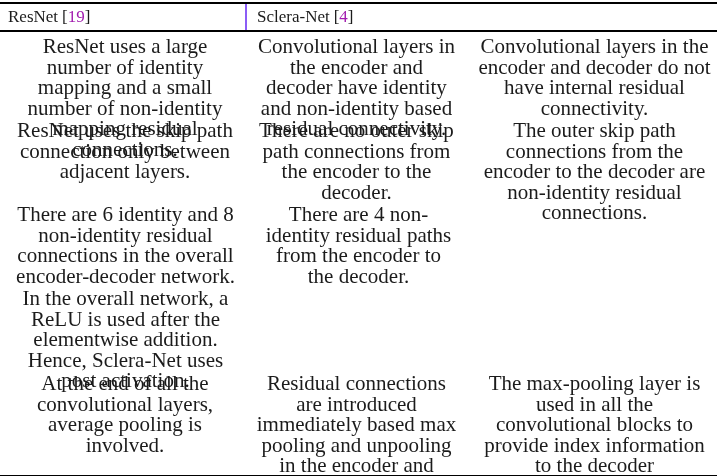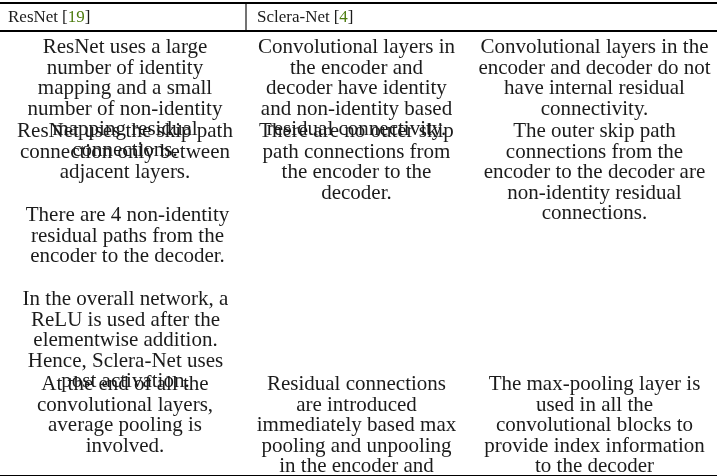--- a/index.html
+++ b/index.html
@@ -26,24 +26,24 @@
     border-bottom: 2px solid #000;
     height: 30px;
   }
   .hcell {
     font-size: 17px;
     line-height: 26px;
     white-space: nowrap;
     overflow: hidden;
   }
   .hcell.c1 { padding-left: 8px; }
-  .hcell.c2 { border-left: 2px solid #737373; padding-left: 10px; }
+  .hcell.c2 { border-left: 2px solid #8b5cf6; padding-left: 10px; }
   .hcell.c3 { border-left: 2px solid #000; padding-left: 15px; }
   .cite { margin-left: 4px; }
-  .cite-num { color: #4d7c0f; }
+  .cite-num { color: #a21caf; }
   .bracket { color: #1b1b1b; }
   .row {
     display: grid;
     grid-template-columns: 245px 217px 255px;
   }
   .cell {
     font-size: 21px;
     line-height: 20.5px;
     padding-top: 4px;
     text-align: center;
@@ -77,20 +77,21 @@
     <div class="cell c3">Convolutional layers in the encoder and decoder do not have internal residual connectivity.</div>
   </div>
 
   <div class="row r2">
     <div class="cell c1">ResNet uses the skip path connection only between adjacent layers.</div>
     <div class="cell c2">There are no outer skip path connections from the encoder to the decoder.</div>
     <div class="cell c3">The outer skip path connections from the encoder to the decoder are non-identity residual connections.</div>
   </div>
 
   <div class="row r3">
+    <div class="cell c2">There are 6 identity and 8 non-identity residual connections in the overall encoder-decoder network.</div>
     <div class="cell c3">There are 4 non-identity residual paths from the encoder to the decoder.</div>
   </div>
 
   <div class="row r4">
     <div class="cell c2">In the overall network, a ReLU is used after the elementwise addition. Hence, Sclera-Net uses post activation.</div>
   </div>
 
   <div class="row r5">
     <div class="cell c1">At the end of all the convolutional layers, average pooling is involved.</div>
     <div class="cell c2">Residual connections are introduced immediately based max pooling and unpooling in the encoder and decoder networks, respectively.</div>

